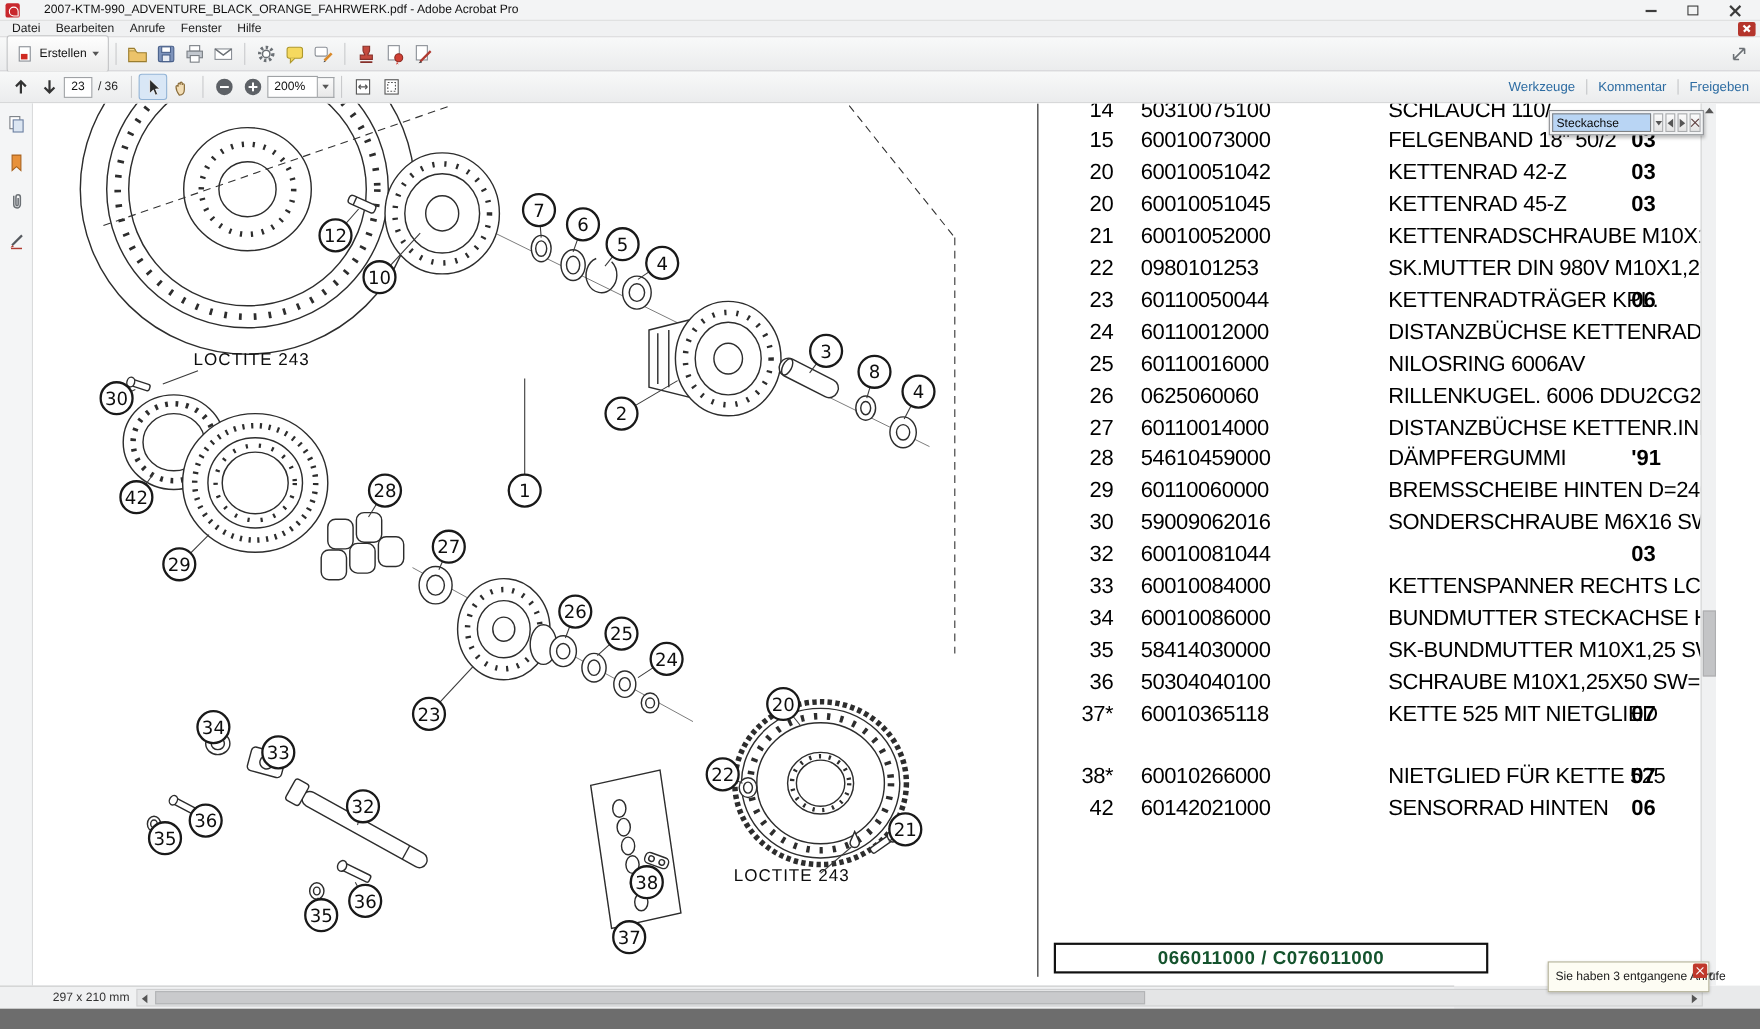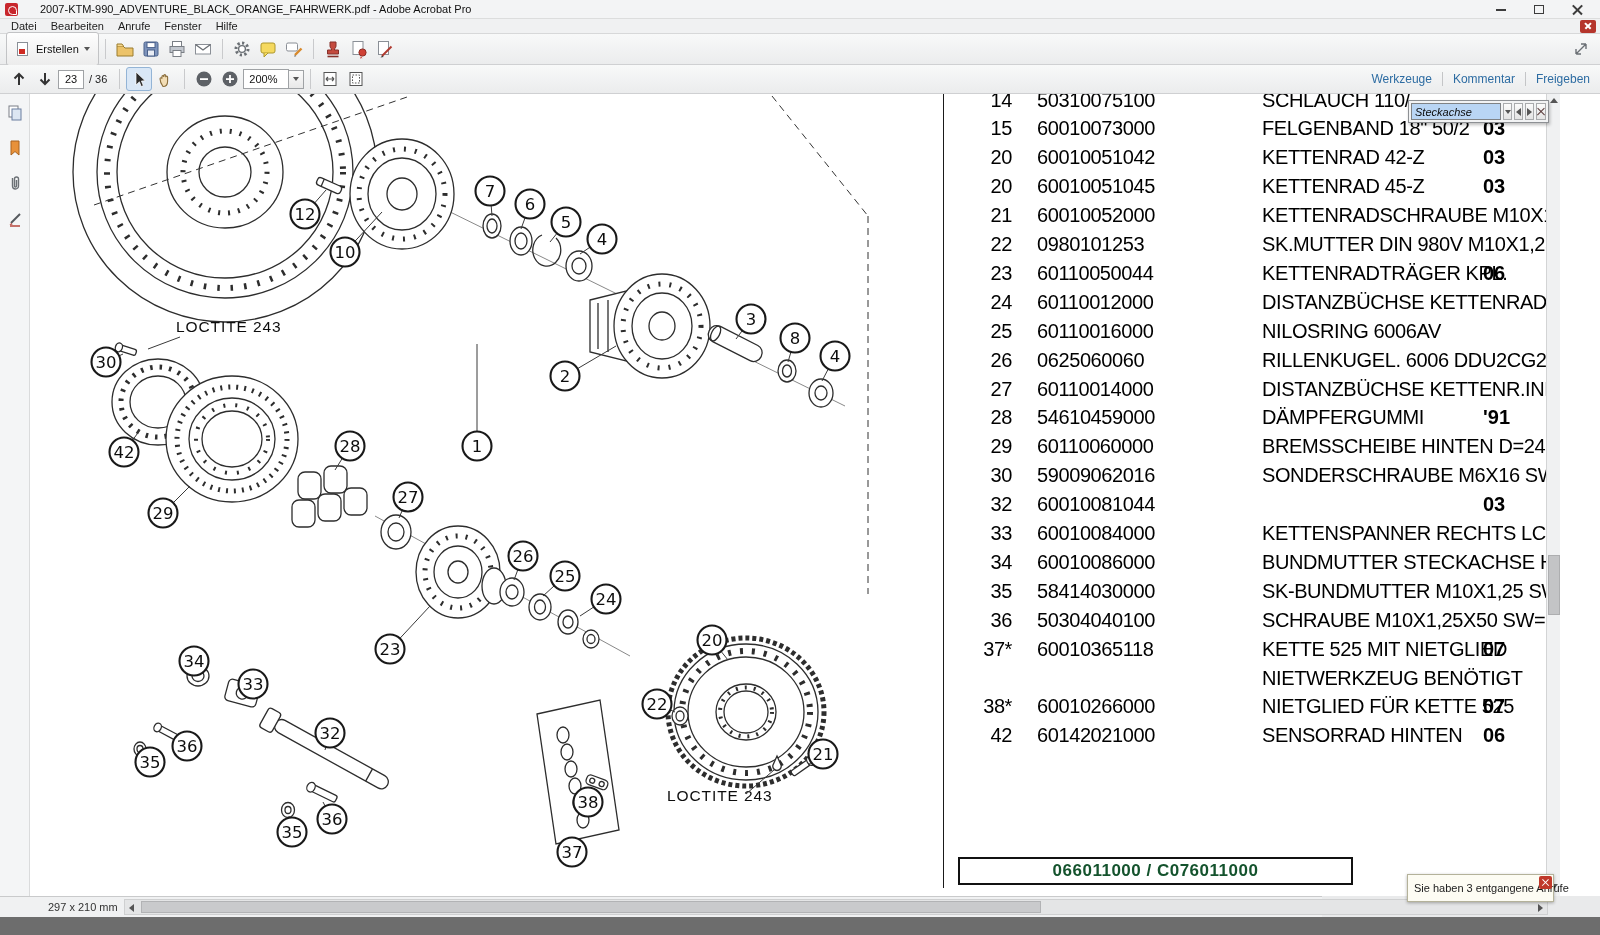--- a/index.html
+++ b/index.html
@@ -84,21 +84,21 @@
   #statusbar{position:absolute;left:0;top:896px;width:1322px;height:21px;background:#f0f1f2;border-top:1px solid #c9cacb;}
   #page-size{position:absolute;left:48px;top:4px;font-size:11px;color:#333;}
   #h-scrollbar{position:absolute;left:124px;top:2px;width:1424px;height:16px;background:#e4e5e6;border:1px solid #cfd0d1;}
   #h-left{position:absolute;left:4px;top:3.5px;}
   #h-right{position:absolute;right:4px;top:3.5px;}
   #h-thumb{position:absolute;left:16px;top:1px;width:900px;height:12px;background:#c9cacc;border:1px solid #b2b3b5;}
   #bottom-strip{position:absolute;left:0;top:917px;width:1600px;height:18px;background:#6d6d6d;}
 
   
   #search-popup{position:absolute;left:1408px;top:100px;width:141px;height:23px;background:#f2f3f4;border:1px solid #8d9094;box-shadow:1px 2px 3px rgba(0,0,0,0.25);display:flex;align-items:center;padding:0 2px;gap:2px;z-index:30;}
-  #search-input{width:90px;height:17px;border:1px solid #7f8285;background:#b9d5f4;font-size:11px;color:#0a0a0a;padding:0 3px;font-style:italic;}
+  #search-input{width:90px;height:17px;border:1px solid #7f8285;background:#b9d5f4;font-size:11px;color:#0a0a0a;padding:0 3px;}
   .sbtn{width:12px;height:17px;display:flex;align-items:center;justify-content:center;background:linear-gradient(#fbfbfb,#e4e4e4);border:1px solid #a9abad;}
   .mini-x{position:relative;width:8px;height:8px;}
   .mini-x::before,.mini-x::after{content:"";position:absolute;left:-1px;top:3.3px;width:10px;height:1.4px;background:#5a3b3b;}
   .mini-x::before{transform:rotate(45deg);}
   .mini-x::after{transform:rotate(-45deg);}
 
   
   #notification{position:absolute;left:1407px;top:874px;width:147px;height:28px;background:#fdfcf3;border:1px solid #b4b29a;box-shadow:0 1px 3px rgba(0,0,0,0.3);z-index:40;display:flex;align-items:center;padding-left:6px;}
   #notification .ntext{font-size:11px;color:#1a1a1a;white-space:nowrap;}
   #notif-close{position:absolute;right:1px;top:1px;width:13px;height:13px;background:#c0392b;border-radius:2px;display:flex;align-items:center;justify-content:center;}
@@ -770,23 +770,20 @@
             <span class="pcell pos">36</span>
             <span class="pcell part">50304040100</span>
             <span class="pcell desc">SCHRAUBE M10X1,25X50 SW=10</span>
           </div>
           <div class="prow" style="top: 540.6px;">
             <span class="pcell pos">37*</span>
             <span class="pcell part">60010365118</span>
             <span class="pcell desc">KETTE 525 MIT NIETGLIED</span>
             <span class="pcell suffix">07</span>
           </div>
-          <div class="prow" style="top: 569.5px;">
-            <span class="pcell desc">NIETWERKZEUG BENÖTIGT</span>
-          </div>
           <div class="prow" style="top: 598.4px;">
             <span class="pcell pos">38*</span>
             <span class="pcell part">60010266000</span>
             <span class="pcell desc">NIETGLIED FÜR KETTE 525</span>
             <span class="pcell suffix">07</span>
           </div>
           <div class="prow" style="top: 627.3px;">
             <span class="pcell pos">42</span>
             <span class="pcell part">60142021000</span>
             <span class="pcell desc">SENSORRAD HINTEN</span>

